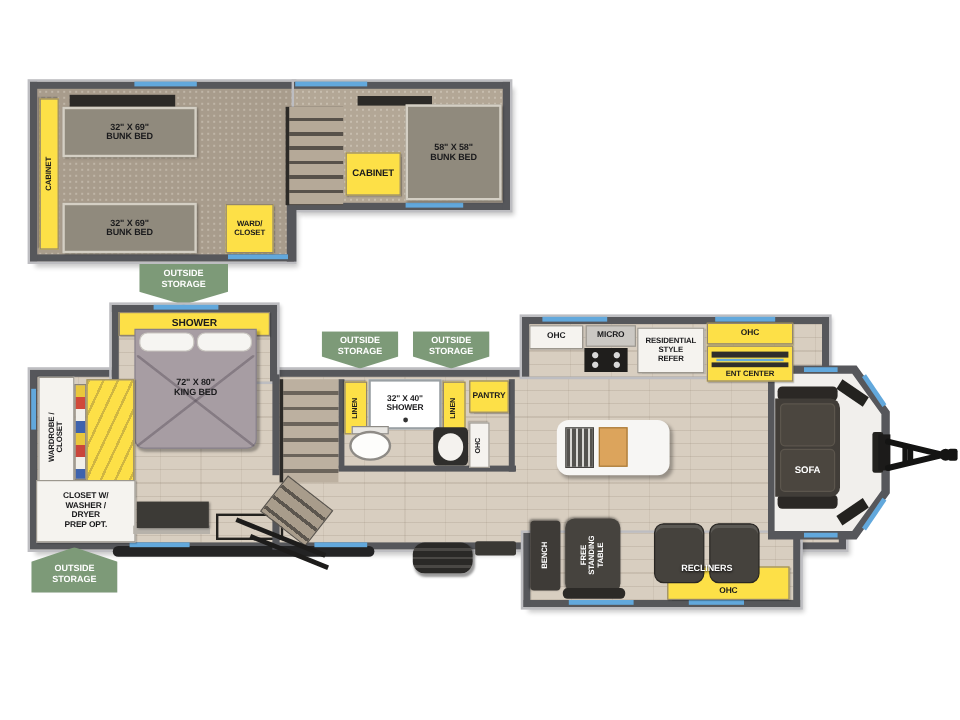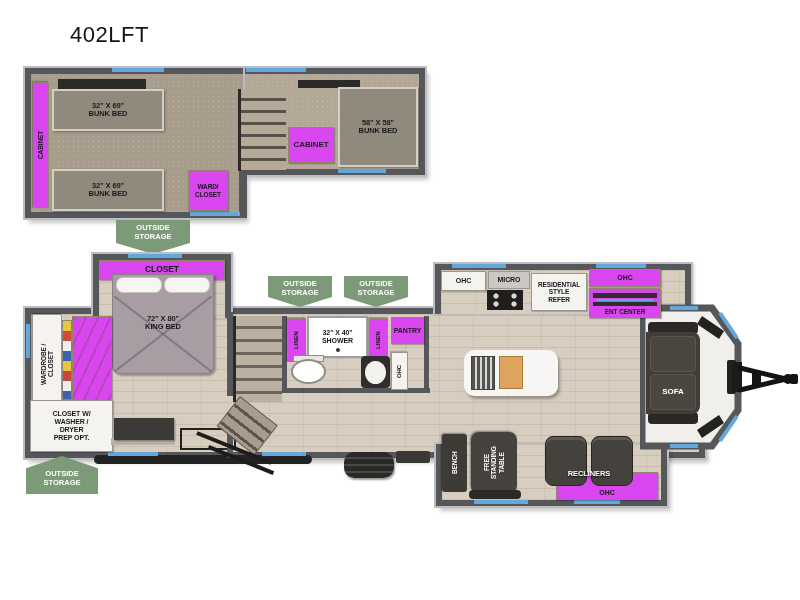--- a/index.html
+++ b/index.html
@@ -6,21 +6,21 @@
   html,body{width:800px;height:600px;background:#ffffff;overflow:hidden;
     font-family:"Liberation Sans",sans-serif}
   .stage{position:relative;width:800px;height:600px;background:#fff}
   .abs{position:absolute}
   .lbl{display:flex;align-items:center;justify-content:center;text-align:center;
     font-weight:700;color:#1a1a1c;white-space:pre-line;line-height:1.12;letter-spacing:-0.1px}
   .vlbl{writing-mode:vertical-rl;transform:rotate(180deg)}
   .wall{background:#56575b}
   .blue{background:#62a8dc}
   .dark{background:#2c2a27}
-  .tan{background:#d946ef;border:1px solid #92856e;box-shadow:1px 1px 1px rgba(0,0,0,.25)}
+  .tan{background:#fde047;border:1px solid #92856e;box-shadow:1px 1px 1px rgba(0,0,0,.25)}
   .whitebox{background:#f5f3ef;border:1px solid #9c978e;box-shadow:1px 1px 1px rgba(0,0,0,.2)}
   .bunk{background:#908a7d;border:2px solid #d4cfc4;box-shadow:1px 1px 2px rgba(0,0,0,.35)}
   .wallbox{border:6px solid #56575b;outline:2px solid #bdbdc1;box-shadow:4px 5px 4px rgba(0,0,0,.22)}
   .floor{background-color:#d8cec0;background-image:
     repeating-linear-gradient(180deg,rgba(120,104,86,.16) 0 1px,transparent 1px 11px),
     repeating-linear-gradient(90deg,rgba(120,104,86,.10) 0 1px,transparent 1px 34px)}
   .carpet{background-color:#a89c8c;background-image:radial-gradient(rgba(250,245,235,.28) .8px,transparent 1px);background-size:5px 5px}
   .carpet2{background-color:#b3a796;background-image:radial-gradient(rgba(250,245,235,.28) .8px,transparent 1px);background-size:5px 5px}
   .banner{background:#7d9a78;color:#fff;font-weight:700;text-align:center;white-space:pre-line;
     line-height:1.15;font-size:7.5px;filter:drop-shadow(1px 2px 1px rgba(0,0,0,.3))}
@@ -28,21 +28,20 @@
   .banner.up{clip-path:polygon(0 32%,50% 0,100% 32%,100% 100%,0 100%);padding-top:14px}
   .darkbox{background:#3e3b37;color:#fff;box-shadow:1px 1px 2px rgba(0,0,0,.4)}
   .recliner{background:#45423d;border:1px solid #292724;border-radius:8px;box-shadow:inset 0 3px 0 rgba(255,255,255,.12)}
   .title{font-size:22px;color:#131313;letter-spacing:.5px;font-weight:400}
 </style>
 </head>
 <body>
 
 <div class="stage">
 
-  <div class="abs title" style="left:70px;top:22px">402LFT</div>
 
   <div class="abs wallbox carpet" style="left:25px;top:68px;width:220px;height:150px;border-right:0"></div>
   <div class="abs wallbox carpet2" style="left:245px;top:68px;width:180px;height:107px;border-left:0"></div>
   <div class="abs wall" style="left:239px;top:169px;width:8px;height:49px"></div>
 
   <div class="abs blue" style="left:112px;top:68px;width:52px;height:4px"></div>
   <div class="abs blue" style="left:246px;top:68px;width:60px;height:4px"></div>
   <div class="abs blue" style="left:190px;top:212px;width:50px;height:4px"></div>
   <div class="abs blue" style="left:338px;top:169px;width:48px;height:4px"></div>
 
@@ -62,21 +61,21 @@
   <div class="abs bunk lbl" style="left:338px;top:87px;width:80px;height:80px;font-size:7.5px">58" X 58"
 BUNK BED</div>
 
   <div class="abs banner down" style="left:116px;top:220px;width:74px;height:34px">OUTSIDE
 STORAGE</div>
 
   <div class="abs wallbox floor" style="left:25px;top:308px;width:680px;height:150px"></div>
   <div class="abs" style="left:94px;top:455px;width:218px;height:9px;background:#232324;border-radius:5px"></div>
 
   <div class="abs wallbox floor" style="left:93px;top:254px;width:138px;height:64px;border-bottom:0;box-shadow:3px 0 3px rgba(0,0,0,.2)"></div>
-  <div class="abs tan lbl" style="left:99px;top:260px;width:126px;height:20px;font-size:8.5px">CLOSET</div>
+  <div class="abs tan lbl" style="left:99px;top:260px;width:126px;height:20px;font-size:8.5px">SHOWER</div>
   <div class="abs blue" style="left:128px;top:254px;width:54px;height:4px"></div>
 
   <div class="abs wallbox floor" style="left:435px;top:264px;width:256px;height:50px;border-bottom:0;box-shadow:3px 0 3px rgba(0,0,0,.2)"></div>
   <div class="abs blue" style="left:452px;top:264px;width:54px;height:4px"></div>
   <div class="abs blue" style="left:596px;top:264px;width:50px;height:4px"></div>
 
   <div class="abs wallbox floor" style="left:436px;top:444px;width:231px;height:62px;border-top:0"></div>
   <div class="abs blue" style="left:474px;top:500px;width:54px;height:4px"></div>
   <div class="abs blue" style="left:574px;top:500px;width:46px;height:4px"></div>
   <div class="abs blue" style="left:26px;top:324px;width:4px;height:34px"></div>

